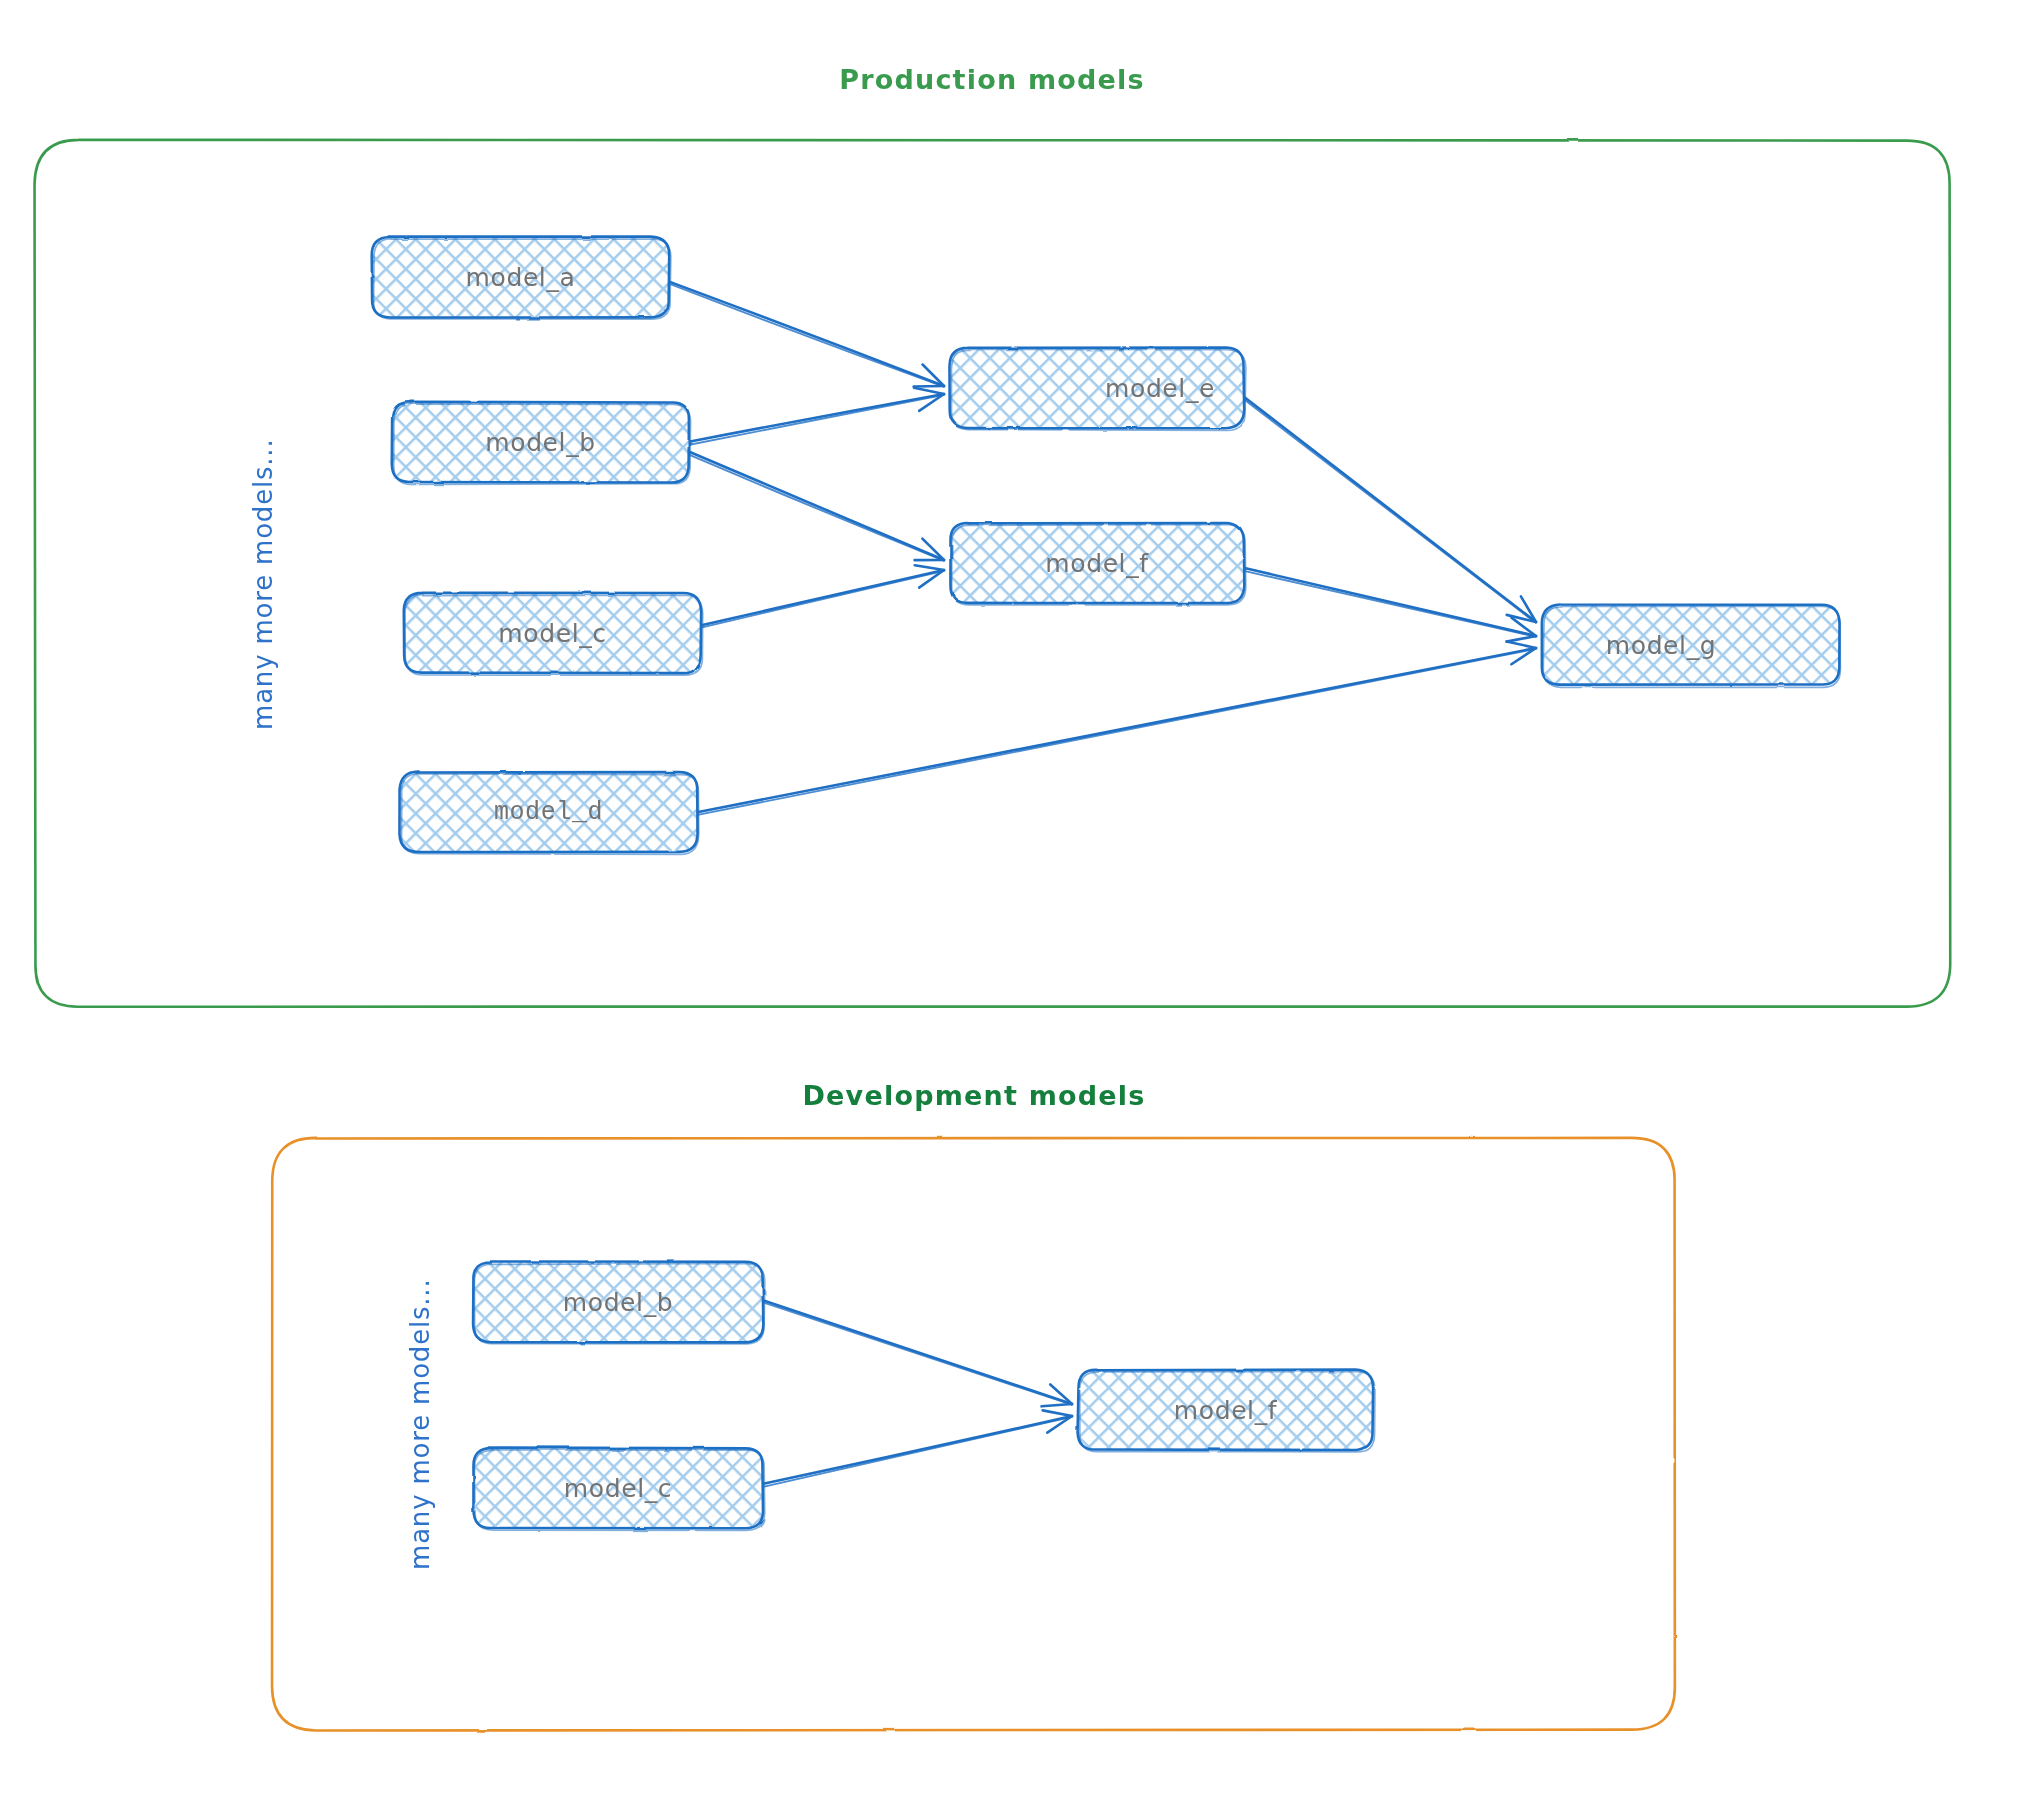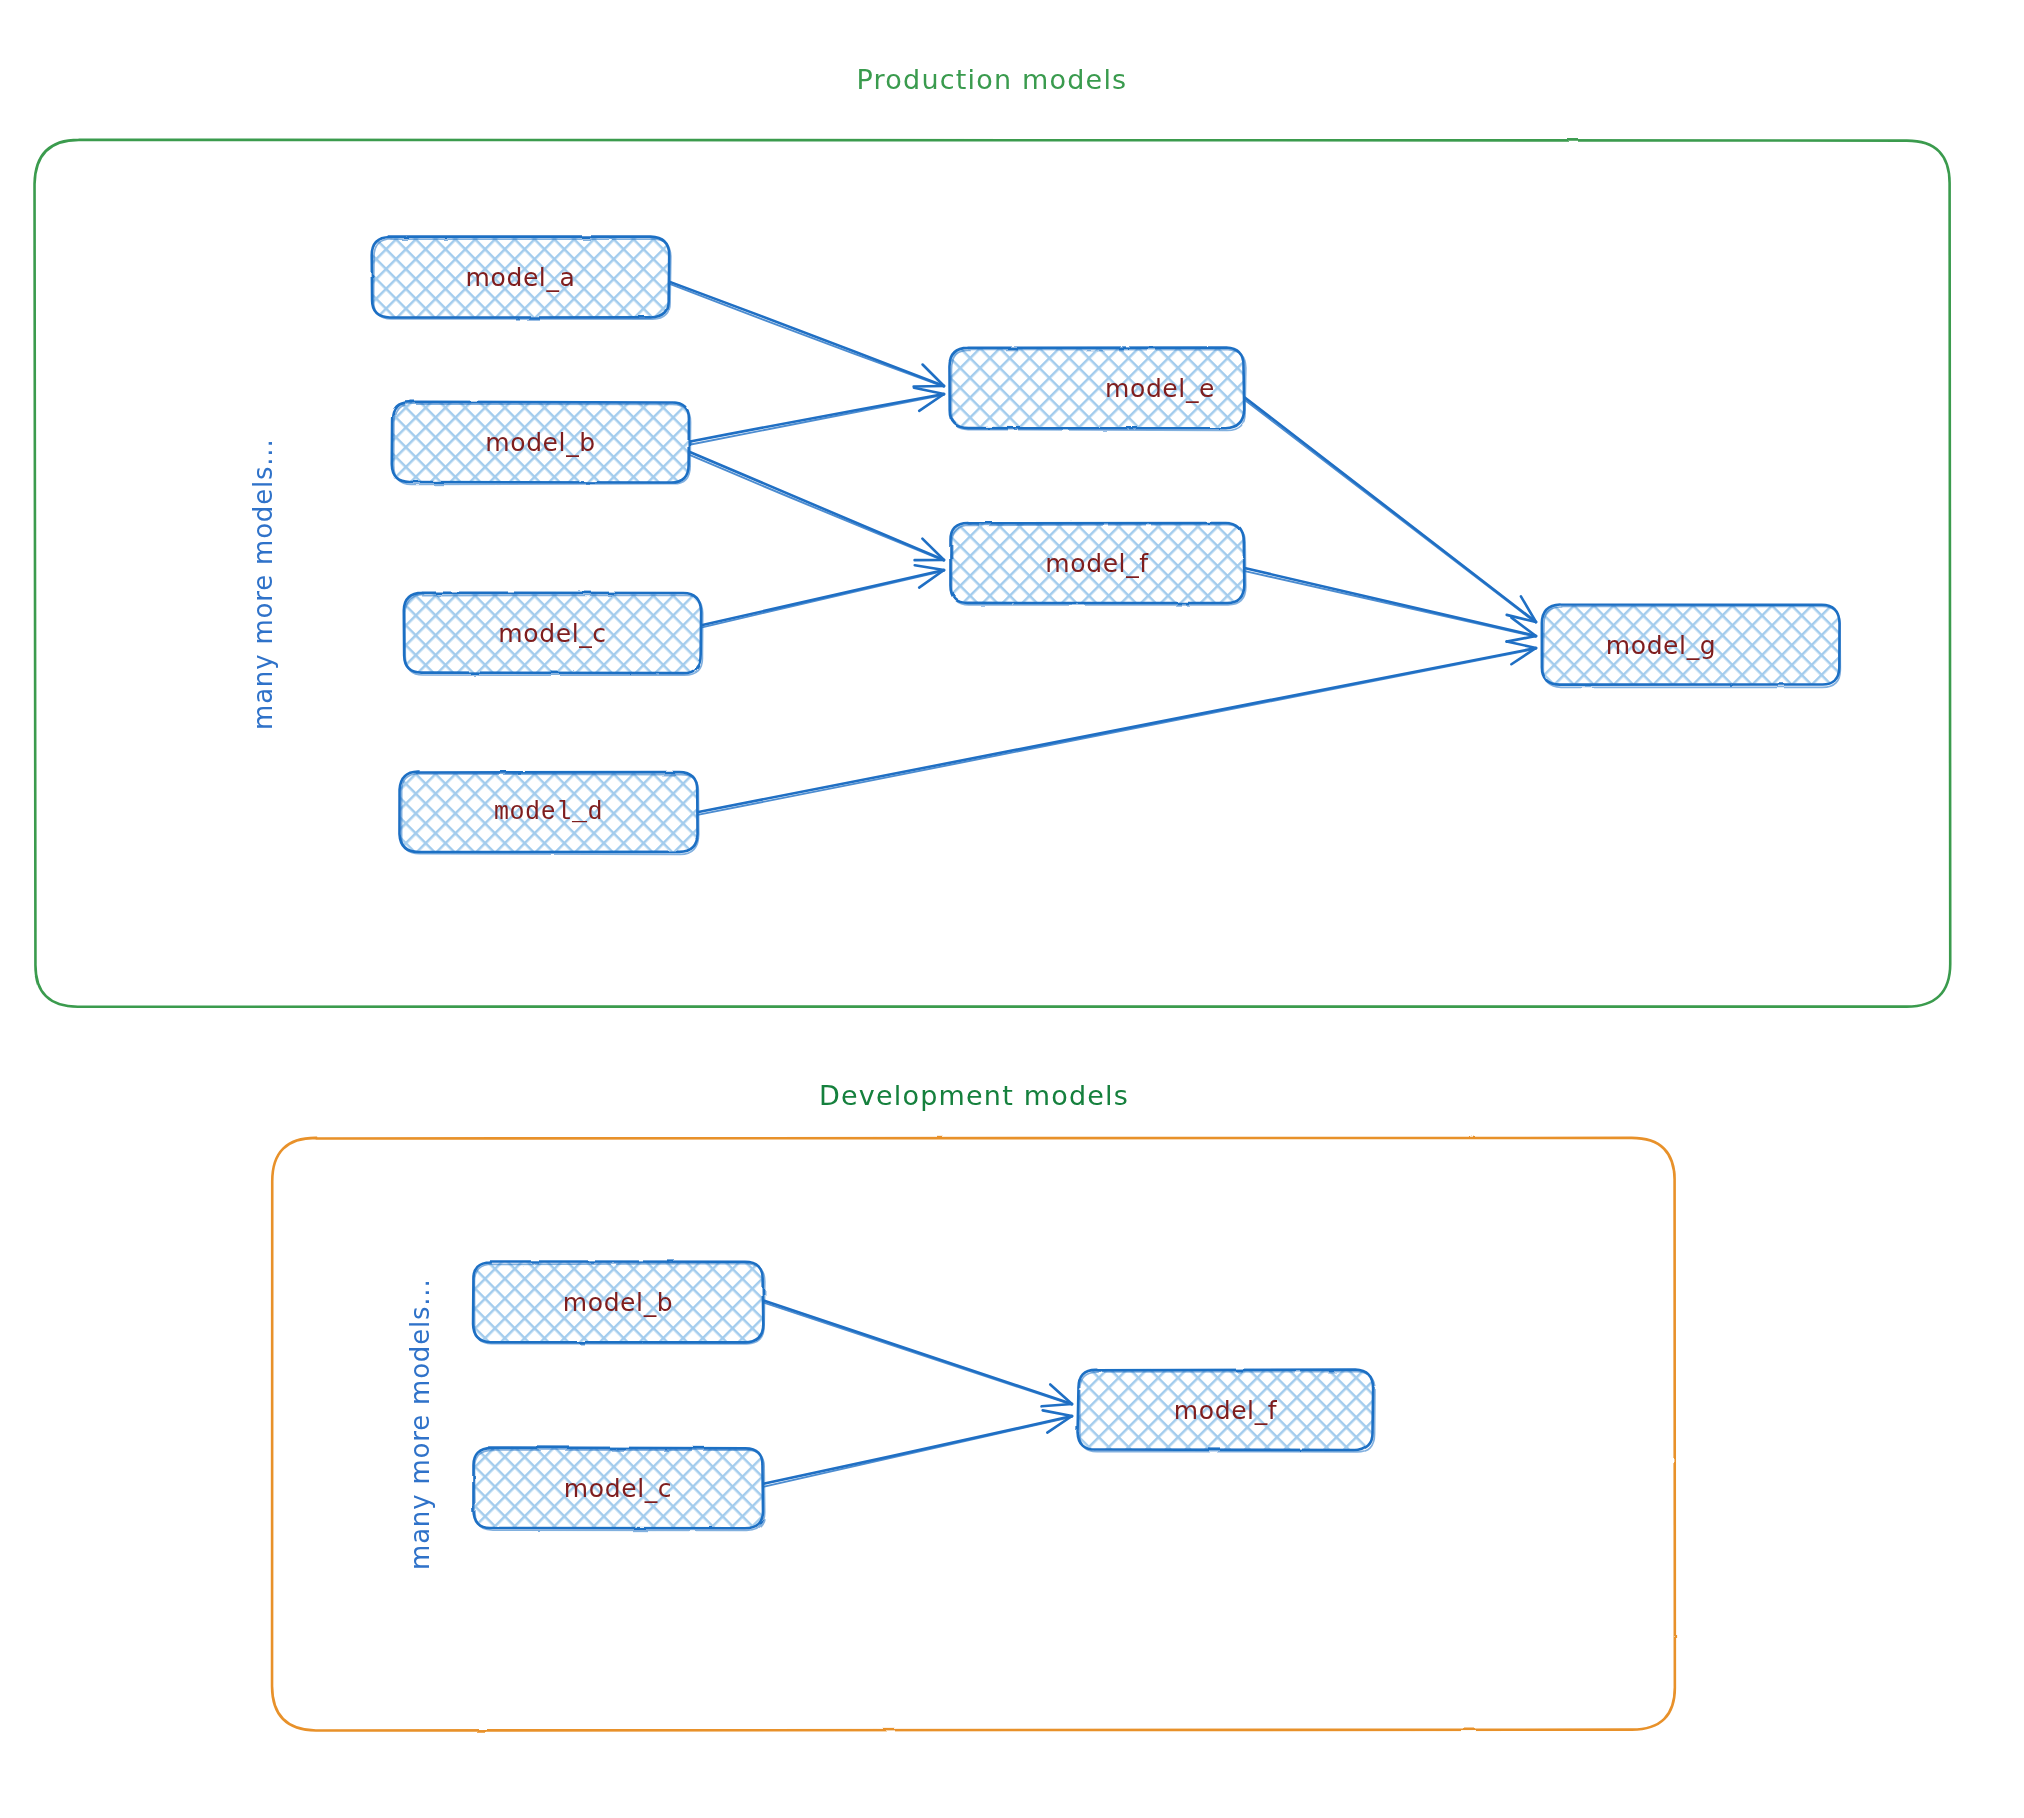--- a/index.html
+++ b/index.html
@@ -20,27 +20,27 @@
     width: 2024px;
     height: 1818px;
   }
   .grp-title {
     position: absolute;
     font-family: "DejaVu Sans", sans-serif;
     font-size: 27px;
     letter-spacing: 1.2px;
     white-space: nowrap;
     transform: translateX(-50%);
-    font-weight: 400;
+    font-weight: 700;
   }
   .node-label {
     position: absolute;
     font-family: "DejaVu Sans", sans-serif;
     font-size: 25px;
-    color: #7f1d1d;
+    color: #737373;
     white-space: nowrap;
     transform: translate(-50%, -50%);
     letter-spacing: 0.6px;
     pointer-events: none;
   }
   .side-label {
     position: absolute;
     font-family: "DejaVu Sans", sans-serif;
     font-size: 26px;
     color: #2f72c9;

